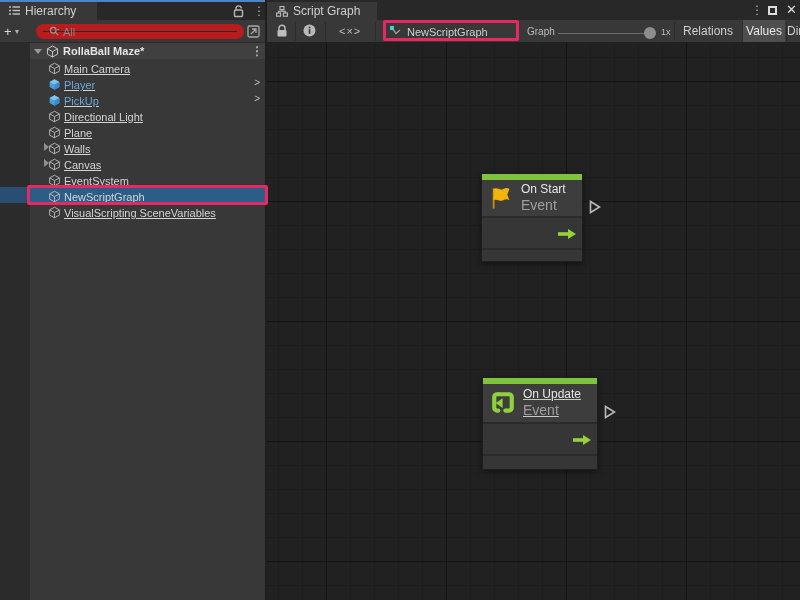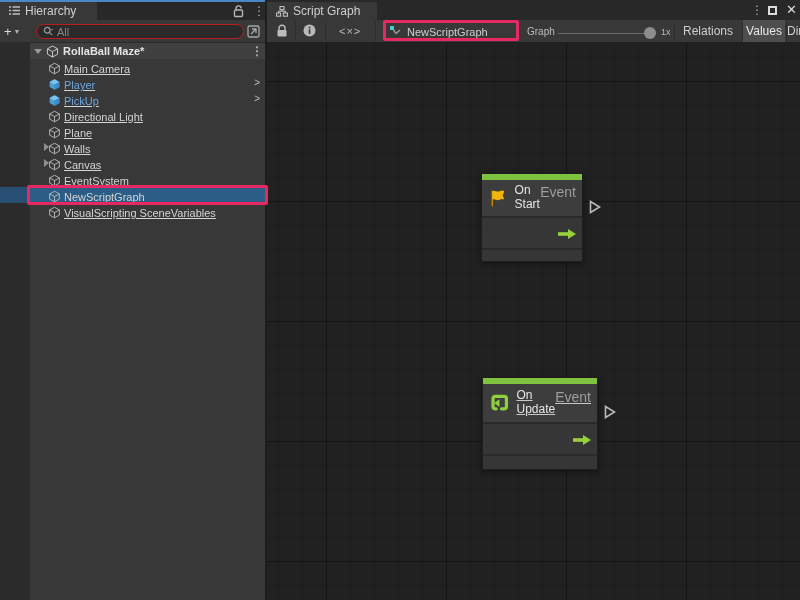--- a/index.html
+++ b/index.html
@@ -11,21 +11,21 @@
   .hier { position:absolute; left:0; top:0; width:265px; height:600px; background:#383838; }
   .focus-line { position:absolute; left:0; top:0; width:265px; height:2px; background:#4a86c8; z-index:5; }
   .tabstrip { position:absolute; left:0; top:0; height:20px; width:100%; background:#282828; }
   .tab { position:absolute; top:2px; height:18px; background:#383838; display:flex; align-items:center; gap:5px; padding:0 9px; font-size:12px; color:#cfcfcf; }
   .hier .tab { left:0; width:97px; }
   .strip-icons { position:absolute; top:2px; right:4px; height:18px; display:flex; align-items:center; gap:8px; }
   .kebab { color:#b4b4b4; font-size:12px; letter-spacing:0; line-height:10px; width:8px; text-align:center; }
   .hier-toolbar { position:absolute; left:0; top:20px; width:265px; height:23px; background:#383838; border-bottom:1px solid #2a2a2a; }
   .plus-btn { position:absolute; left:4px; top:3px; width:26px; height:16px; color:#dcdcdc; font-size:13px; display:flex; align-items:center; }
   .plus-btn .caret { font-size:7px; color:#b0b0b0; margin-left:2px; }
-  .searchbox { position:absolute; left:36px; top:4px; width:208px; height:15px; background:#2a2a2a; border:1px solid #b91c1c; border-radius:8px; display:flex; align-items:center; padding:0 6px; gap:3px; }
+  .searchbox { position:absolute; left:36px; top:4px; width:208px; height:15px; background:#2a2a2a; border:7px solid #b91c1c; border-radius:8px; display:flex; align-items:center; padding:0 6px; gap:3px; }
   .searchbox .ph { color:#858585; font-size:11px; }
   .picker { position:absolute; right:4px; top:4px; width:15px; height:15px; }
 
   .hier-content { position:absolute; left:0; top:43px; width:265px; height:557px; background:#383838; }
   .gutter { position:absolute; left:0; top:0; width:30px; height:557px; background:#2b2b2b; }
   .scene-row { position:absolute; left:30px; top:0; width:235px; height:16px; background:#404040; display:flex; align-items:center; font-size:11px; font-weight:bold; color:#e4e4e4; gap:4px; padding-left:2px; }
   .scene-caret { width:0; height:0; border-left:4px solid transparent; border-right:4px solid transparent; border-top:5px solid #999; margin-left:2px; }
   .scene-row .kebab { position:absolute; right:6px; top:3px; }
   .rows { position:absolute; left:0; top:16px; width:265px; }
   .h-row { position:relative; height:16px; display:flex; align-items:flex-end; font-size:11px; color:#d4d4d4; padding-left:32px;text-decoration:underline; }
@@ -66,21 +66,21 @@
       linear-gradient(#141414 1px, transparent 1px),
       linear-gradient(90deg, #141414 1px, transparent 1px),
       linear-gradient(#1d1d1d 1px, transparent 1px),
       linear-gradient(90deg, #1d1d1d 1px, transparent 1px);
     background-size:120px 120px, 120px 120px, 24px 24px, 24px 24px;
     background-position:0 38px, 59px 0, 0 14px, 11px 0; }
 
   .node { position:absolute; width:102px; background:#3d3d3d; border:1px solid #1e1e1e; box-shadow:0 2px 6px rgba(0,0,0,0.45); }
   .node .bar { height:6px; background:#7fc23e; }
   .node .head { height:38px; display:flex; align-items:center; gap:6px; padding:0 6px; border-bottom:2px solid #2a2a2a; }
-  .node .titles { display:flex; flex-direction:row; line-height:1.15; }
+  .node .titles { display:flex; flex-direction:column; line-height:1.15; }
   .node .t { font-size:12px; color:#e6e6e6; }
   .node .s { font-size:14px; color:#9e9e9e; }
   .node .body { position:relative; height:32px; background:#363636; border-bottom:2px solid #2a2a2a; }
   .node .foot { height:11px; background:#363636; }
   .node .flow-arrow { position:absolute; right:6px; top:11px; }
   .port { position:absolute; }
 </style>
 </head>
 <body>
 

